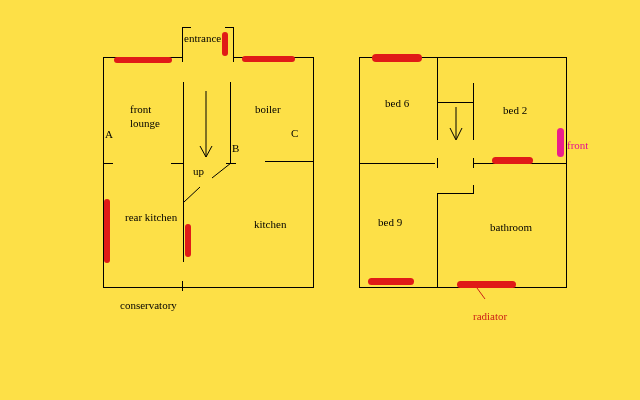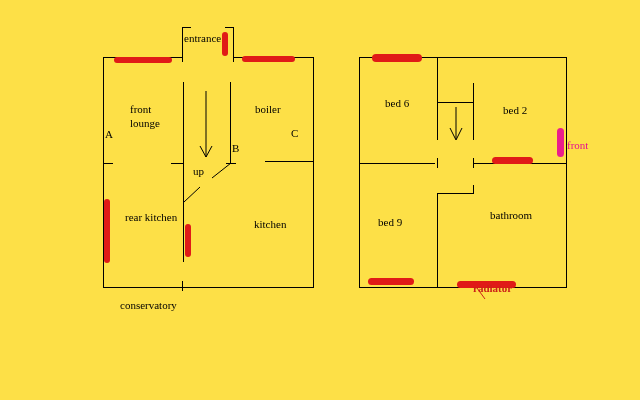--- a/index.html
+++ b/index.html
@@ -89,23 +89,23 @@
     <div class="rad" style="left: 372px; top: 54px; width: 50px; height: 8px; background: rgb(224, 26, 23);"></div>
     <div class="rad" style="left: 492px; top: 157px; width: 41px; height: 7px; background: rgb(224, 26, 23);"></div>
     <div class="rad" style="left: 368px; top: 278px; width: 46px; height: 7px; background: rgb(224, 26, 23);"></div>
     <div class="rad" style="left: 457px; top: 281px; width: 59px; height: 7px; background: rgb(224, 26, 23);"></div>
 
     <div class="boiler-bar" style="left: 557px; top: 128px; width: 7px; height: 29px; background: rgb(234, 30, 140);"></div>
 
     <div class="lbl" style="left:385px;top:96px">bed 6</div>
     <div class="lbl" style="left:503px;top:103px">bed 2</div>
     <div class="lbl" style="left:378px;top:215px">bed 9</div>
-    <div class="lbl" style="left:490px;top:208px">bathroom</div>
+    <div class="lbl" style="left:490px;top:220px">bathroom</div>
     <div class="lbl pink" style="left: 567px; top: 138px; color: rgb(230, 16, 142);">front</div>
-    <div class="lbl red" style="left: 473px; top: 281px; color: rgb(204, 32, 24); font-weight: bold;">radiator</div>
+    <div class="lbl red" style="left: 473px; top: 309px; color: rgb(204, 32, 24);">radiator</div>
   </div>
 
   <svg class="overlay" width="640" height="400">
 
     <line x1="206" y1="91" x2="206" y2="157" stroke="#000" stroke-width="1"></line>
     <polyline points="200,146 206,157 212,146" fill="none" stroke="#000" stroke-width="1"></polyline>
 
     <line x1="184" y1="202" x2="200" y2="187" stroke="#000" stroke-width="1"></line>
     <line x1="212" y1="178" x2="231" y2="163" stroke="#000" stroke-width="1"></line>
 

